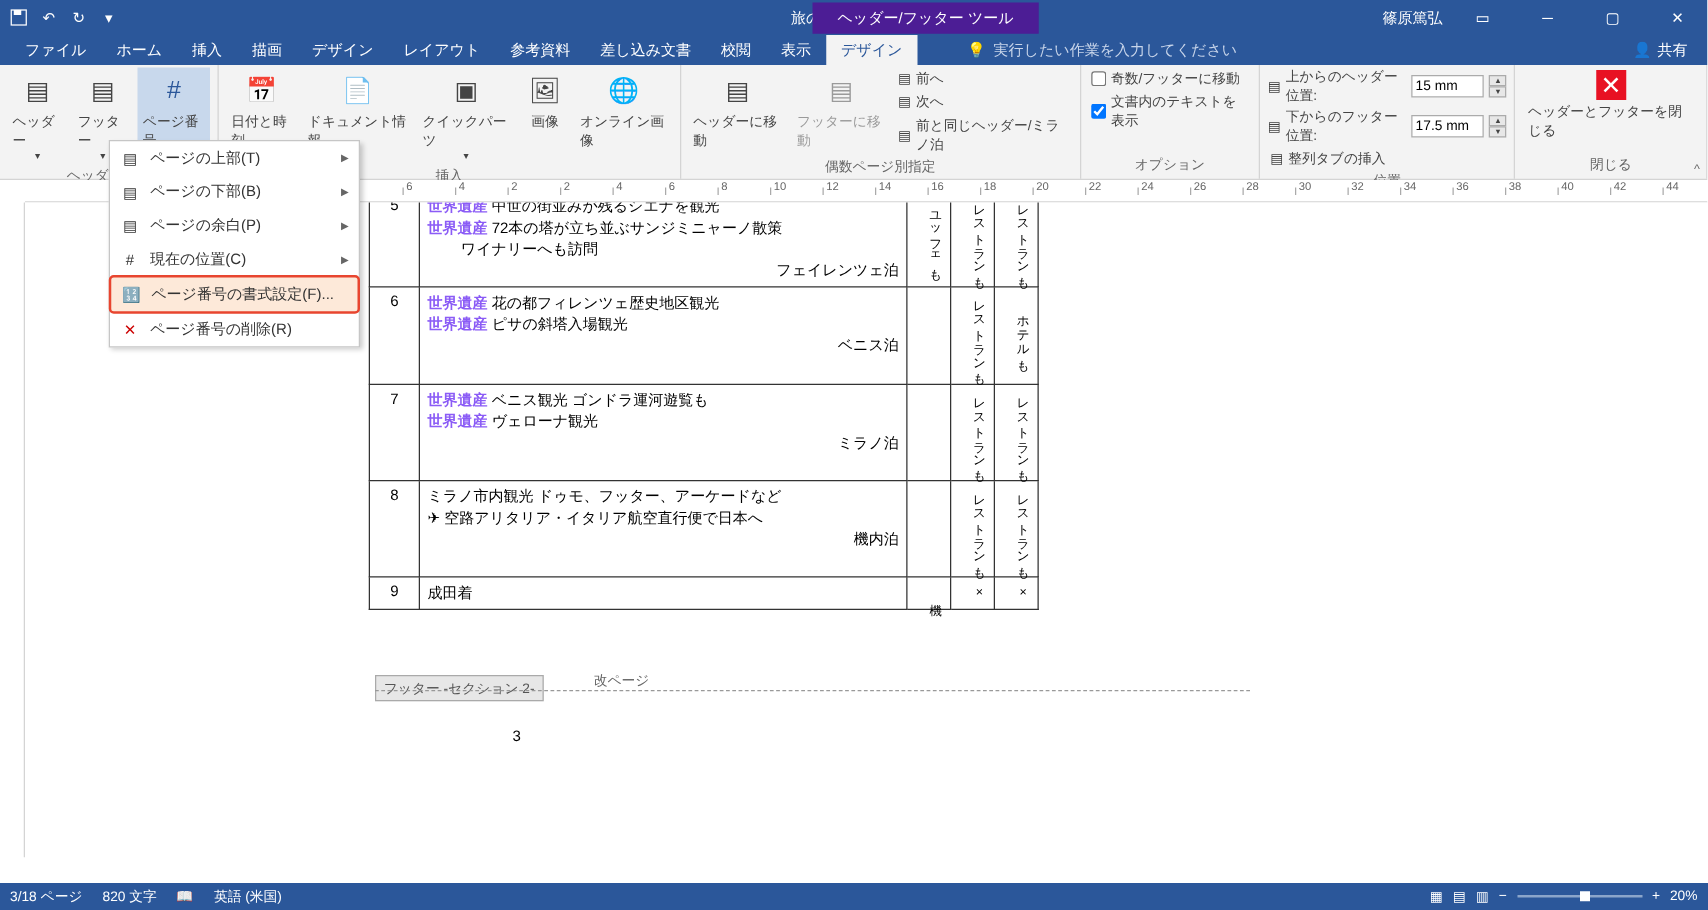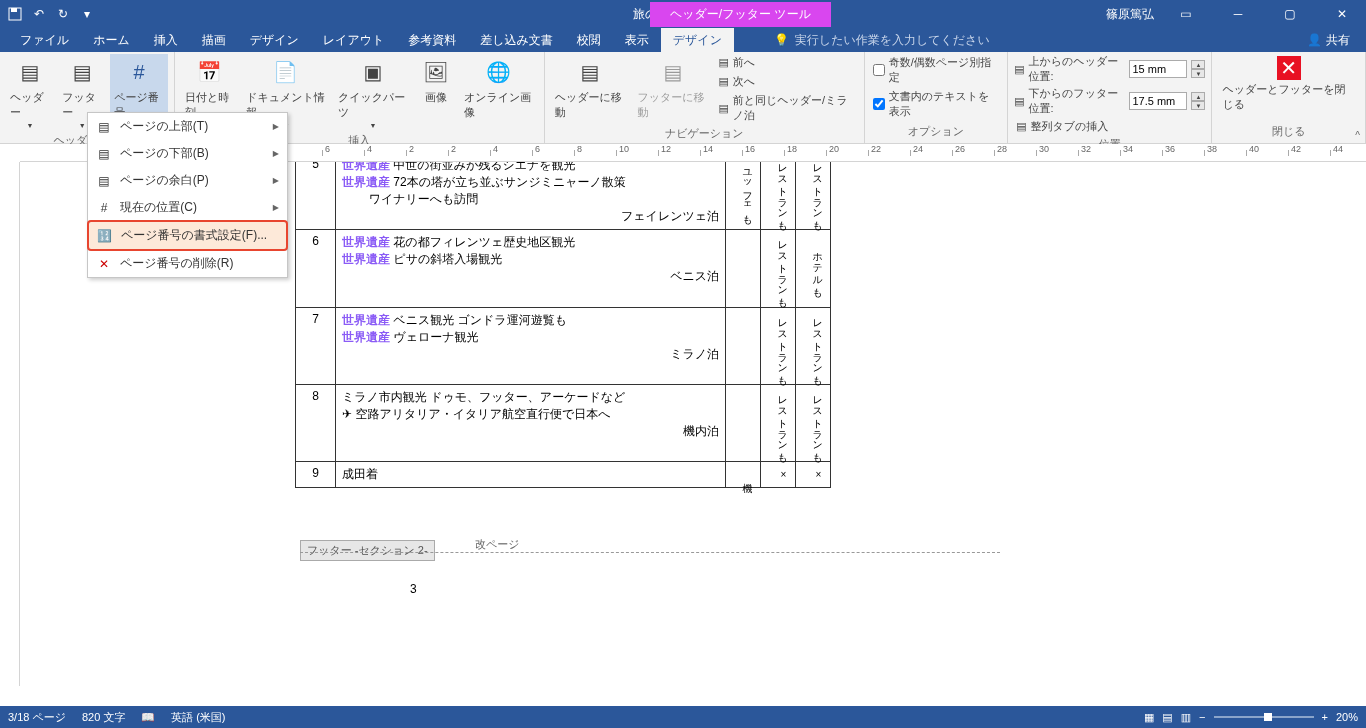--- a/index.html
+++ b/index.html
@@ -1,21 +1,21 @@
 <!DOCTYPE html>
 <html><head>
 <meta charset="utf-8">
 <style>
 * { margin: 0; padding: 0; box-sizing: border-box; font-family: "Yu Gothic UI", "Meiryo", sans-serif; }
 body { background: #fff; overflow: hidden; font-size: 12px; }
 .titlebar { background: #2b579a; height: 28px; display: flex; align-items: center; color: #fff; position: relative; }
 .qat { display: flex; align-items: center; gap: 2px; padding: 0 4px; }
 .qat-btn { width: 22px; height: 22px; display: flex; align-items: center; justify-content: center; color: #fff; }
 .title-center { position: absolute; left: 50%; transform: translateX(-50%); font-size: 12px; }
-.context-tab { position: absolute; left: 650px; background: #d946ef; padding: 4px 20px; font-size: 12px; }
+.context-tab { position: absolute; left: 650px; background: #4c1d95; padding: 4px 20px; font-size: 12px; }
 .title-right { margin-left: auto; display: flex; align-items: center; gap: 12px; padding-right: 4px; }
 .win-btn { width: 40px; height: 28px; display: flex; align-items: center; justify-content: center; }
 .tabs { background: #2b579a; height: 24px; display: flex; align-items: center; color: #fff; padding-left: 8px; }
 .tab { padding: 4px 12px; font-size: 12px; cursor: pointer; }
 .tab.active { background: #f3f3f3; color: #2b579a; }
 .tell-me { margin-left: 40px; display: flex; align-items: center; gap: 6px; color: #c8d5ea; }
 .share-btn { margin-left: auto; margin-right: 16px; color: #fff; display: flex; align-items: center; gap: 4px; }
 .ribbon { background: #f3f3f3; height: 92px; border-bottom: 1px solid #d4d4d4; display: flex; position: relative; }
 .group { border-right: 1px solid #d4d4d4; padding: 2px 6px; display: flex; flex-direction: column; }
 .group-content { flex: 1; display: flex; align-items: flex-start; gap: 4px; }
@@ -176,28 +176,28 @@
         <div class="rlist-item">
             <span>▤</span>
             <span>次へ</span>
           </div>
         <div class="rlist-item">
             <span>▤</span>
             <span>前と同じヘッダー/ミラノ泊</span>
           </div>
       </div>
     </div>
-    <div class="group-label">ナビゲーション</div>
+    <div class="group-label">偶数ページ別指定</div>
   </div>
   <div class="group">
     <div class="group-content">
       <div class="ribbon-list">
         <div class="rlist-item">
             <input type="checkbox" style="">
-            <span>奇数/偶数ページ別指定</span>
+            <span>奇数/フッターに移動</span>
           </div>
         <div class="rlist-item">
             <input type="checkbox" checked="" style="">
             <span>文書内のテキストを表示</span>
           </div>
       </div>
     </div>
     <div class="group-label">オプション</div>
   </div>
   <div class="group">

